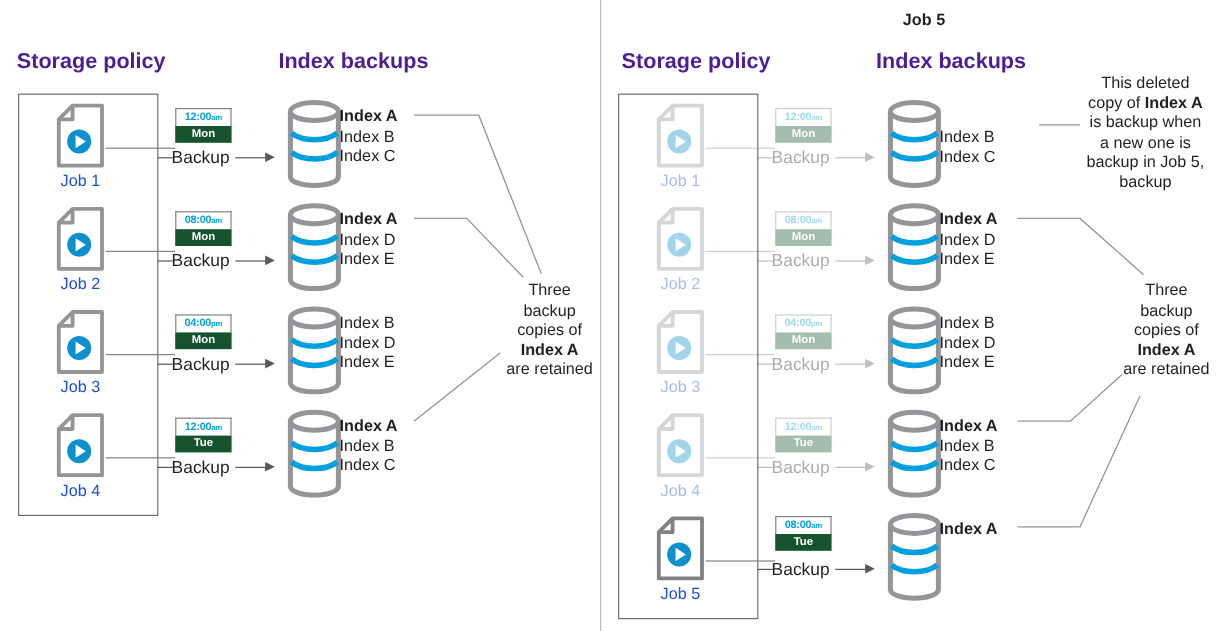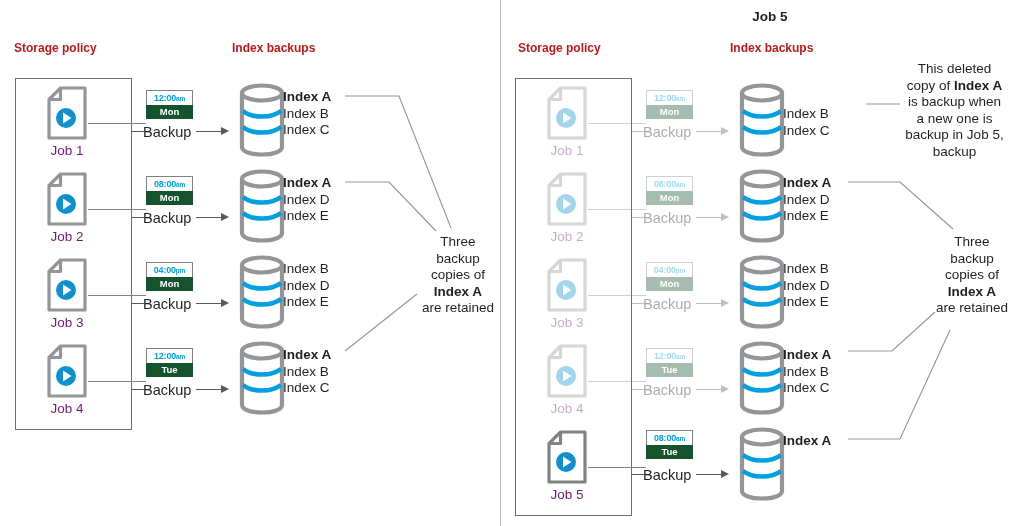--- a/index.html
+++ b/index.html
@@ -5,27 +5,27 @@
   html,body{margin:0;padding:0;background:#ffffff;}
   body{width:1024px;height:526px;position:relative;overflow:hidden;
        font-family:"Liberation Sans","DejaVu Sans",sans-serif;color:#231f20;}
   .panel{position:absolute;top:0;height:526px;}
   #panel-left{left:0;width:500px;}
   #panel-right{left:500px;width:524px;}
   .divider{position:absolute;left:500px;top:0;width:1px;height:526px;background:#bcbcbc;}
 
   .panel-title{position:absolute;font-size:13.5px;font-weight:bold;color:#231f20;
      text-align:center;white-space:nowrap;}
-  .col-head{position:absolute;font-size:12px;font-weight:bold;color:#b91c1c;white-space:nowrap;}
+  .col-head{position:absolute;font-size:18px;font-weight:bold;color:#4c1d95;white-space:nowrap;}
 
   .sp-box{position:absolute;border:1.4px solid #6d6e71;box-sizing:border-box;}
 
   .jobicon{position:absolute;width:44px;height:56px;}
   .jobicon svg{display:block;}
-  .joblabel{position:absolute;font-size:13.5px;color:#701a75;white-space:nowrap;text-align:center;}
+  .joblabel{position:absolute;font-size:13.5px;color:#1d4ed8;white-space:nowrap;text-align:center;}
 
   .badge{position:absolute;width:47px;height:29px;box-sizing:border-box;}
   .badge .b-top{height:15px;background:#ffffff;border:1.2px solid #808285;border-bottom:none;
       box-sizing:border-box;display:flex;align-items:center;justify-content:center;}
   .badge .b-time{font-size:9px;font-weight:bold;color:#00a0df;letter-spacing:-0.2px;line-height:1;}
   .badge .b-time .mer{font-size:6.5px;font-weight:bold;}
   .badge .b-bot{height:14px;background:#14532d;display:flex;align-items:center;justify-content:center;font-weight:bold;}
   .badge .b-day{font-size:9.5px;color:#ffffff;line-height:1;}
 
   .conn{position:absolute;height:1px;background:#808285;}

